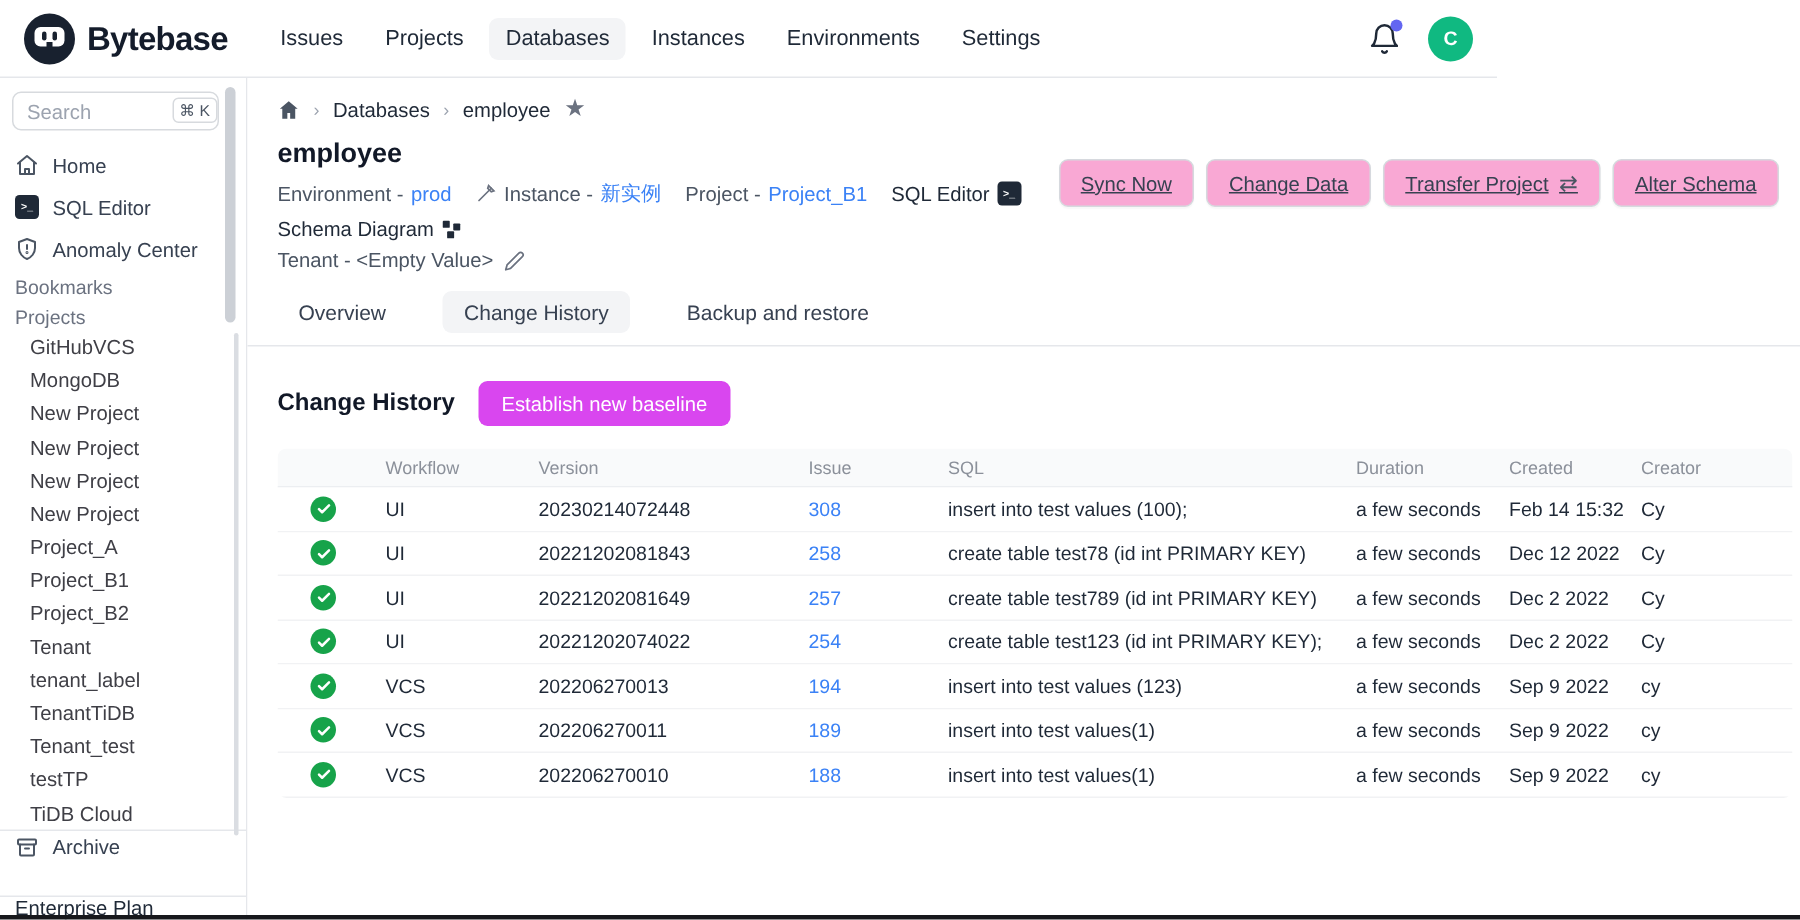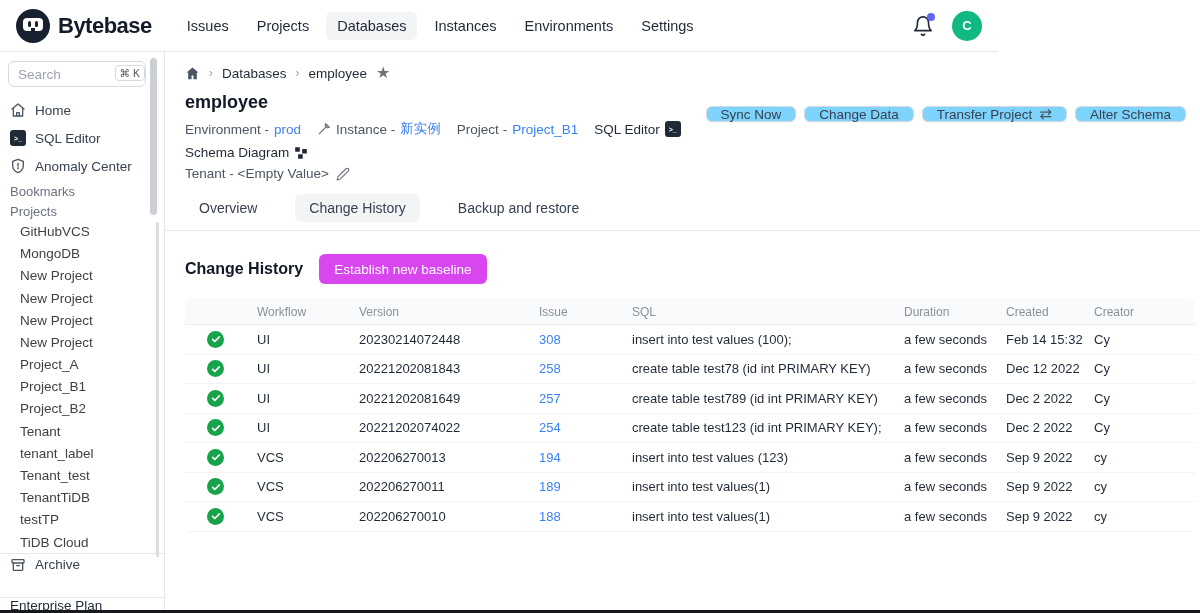--- a/index.html
+++ b/index.html
@@ -55,23 +55,23 @@
   .crumb { cursor:pointer; }
   .crumb-star { color:#6b7280; font-size:16px; cursor:pointer; line-height:1; }
   .page-title { margin-top:11px; font-size:18px; font-weight:700; color:#111827; }
   .meta-line { margin-top:7px; display:flex; align-items:center; gap:7px; flex-wrap:wrap; font-size:13.5px; color:#4b5563; max-width:580px; }
   .meta-line .lnk { color:#3b82f6; cursor:pointer; }
   .meta-group { display:flex; align-items:center; gap:5px; margin-right:9px; }
   .term-ic { width:16px; height:16px; border-radius:3px; background:#1f2937; color:#fff; font-size:7px; font-weight:700;
     display:flex; align-items:center; justify-content:center; letter-spacing:0; }
   .meta-line2 { margin-top:6px; display:flex; align-items:center; gap:7px; font-size:13.5px; color:#4b5563; }
   .actions { position:absolute; top:54px; right:14px; display:flex; gap:8px; }
-  .btn { height:16px; background:#7dd3fc; border:1px solid #d6d9de; border-radius:6px; padding:0 14px; font-size:13.5px;
+  .btn { height:32px; background:#f9a8d4; border:1px solid #d6d9de; border-radius:6px; padding:0 14px; font-size:13.5px;
     color:#374151; font-family:inherit; display:flex; align-items:center; gap:7px; cursor:pointer;
-    box-shadow:0 1px 1px rgba(0,0,0,0.03); }
+    box-shadow:0 1px 1px rgba(0,0,0,0.03);text-decoration:underline; }
   .swap { font-size:15px; color:#4b5563; }
 
   .tabs { margin-top:13px; display:flex; align-items:center; gap:24px; }
   .tab { font-size:14px; color:#374151; padding:6px 14px; border-radius:6px; cursor:pointer; }
   .tab.active { background:#f3f4f6; font-weight:500; }
   .tab-divider { height:1px; background:#e5e7eb; margin:8px -14px 0 -20px; }
 
   .section-row { margin-top:23px; display:flex; align-items:center; gap:16px; }
   .section-title { font-size:16px; font-weight:700; color:#111827; }
   .baseline-btn { background:#d946ef; color:#fff; border:none; border-radius:6px; height:30px; padding:0 15px;
@@ -176,23 +176,23 @@
       <div class="proj-item">Project_A</div>
 
       <div class="proj-item">Project_B1</div>
 
       <div class="proj-item">Project_B2</div>
 
       <div class="proj-item">Tenant</div>
 
       <div class="proj-item">tenant_label</div>
 
+      <div class="proj-item">TenantTiDB</div>
+
       <div class="proj-item">Tenant_test</div>
-
-      <div class="proj-item">TenantTiDB</div>
 
       <div class="proj-item">testTP</div>
 
       <div class="proj-item">TiDB Cloud</div>
     </div>
   <div class="side-spacer"></div>
   <div class="archive-row">
     <svg width="16" height="16" viewBox="0 0 24 24" fill="none" stroke="#4b5563" stroke-width="2" stroke-linecap="round" stroke-linejoin="round">
         <rect x="3" y="4" width="18" height="5" rx="1"></rect>
         <path d="M5 9v10a1 1 0 0 0 1 1h12a1 1 0 0 0 1-1V9"></path>

